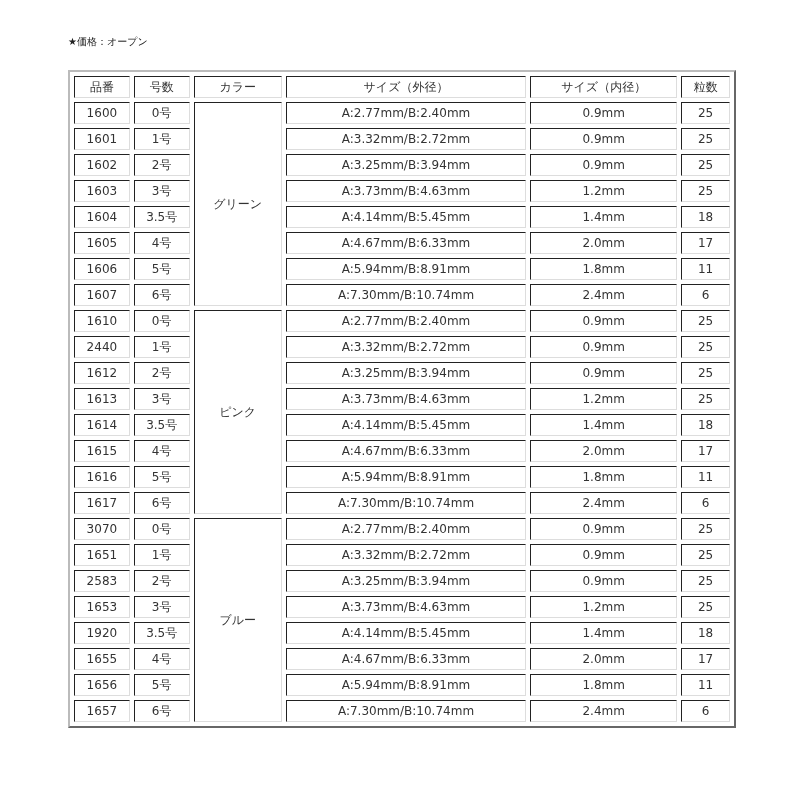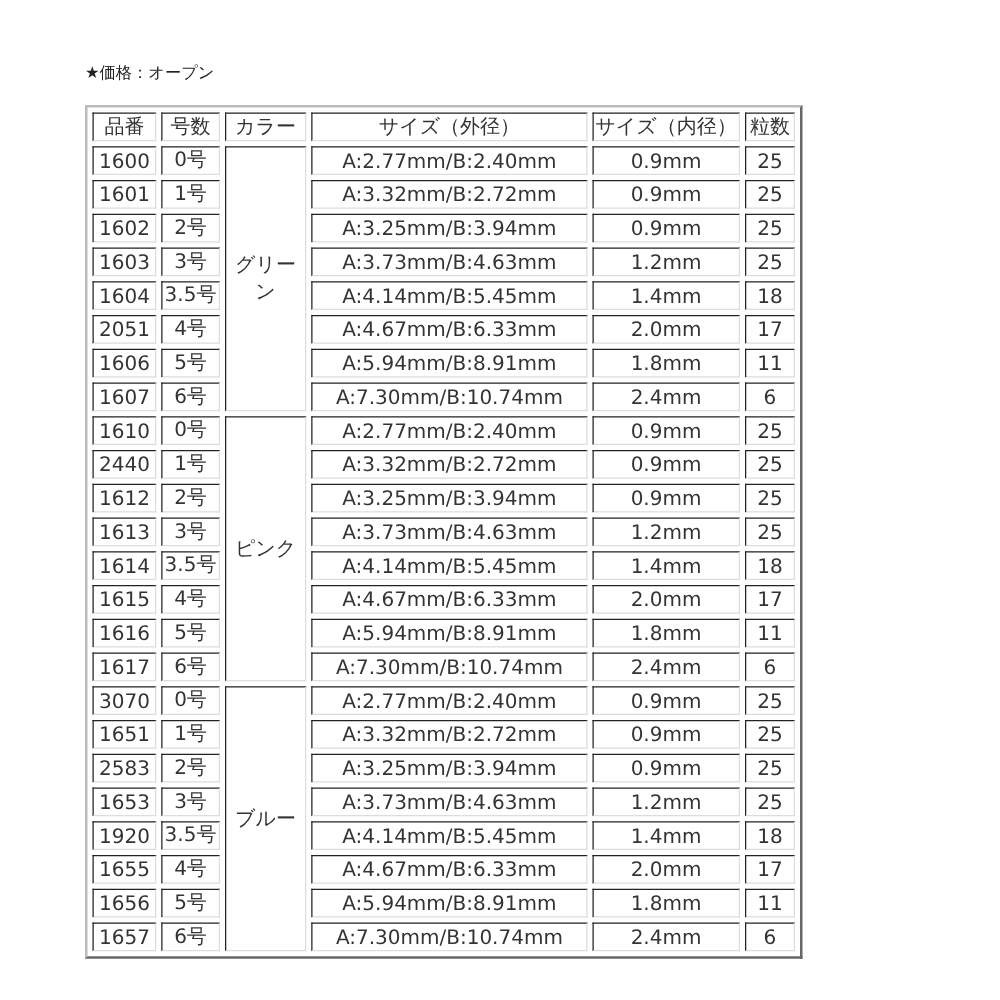--- a/index.html
+++ b/index.html
@@ -1,21 +1,21 @@
 <!DOCTYPE html>
 <html><head>
 <meta charset="utf-8">
 <style>
   html, body { margin:0; padding:0; background:#ffffff; }
   body { width:800px; height:800px; position:relative; font-family:"DejaVu Sans", sans-serif; color:#333; }
-  .title { position:absolute; left:68px; top:49px; font-size:13px; color:#222; }
+  .title { position:absolute; left:68px; top:35px; font-size:10px; color:#222; }
   table.spec {
-    position:absolute; left:68px; top:84px; width:574px;
+    position:absolute; left:68px; top:70px; width:668px;
     border:2px outset #bbb; border-collapse:separate; border-spacing:4px;
-    font-size:16px;
+    font-size:12px;
   }
   table.spec td, table.spec th {
     border:1px inset #999; border-top-color:#777; border-left-color:#777;
     border-right-color:#ddd; border-bottom-color:#ddd;
     text-align:center; font-weight:normal; height:20px; padding:0; color:#333;
   }
   table.spec th { height:20px; }
   col.c1 { width:55px; } col.c2 { width:55px; } col.c3 { width:87px; }
   col.c4 { width:237px; } col.c5 { width:145px; } col.c6 { width:48px; }
 </style>
@@ -74,21 +74,21 @@
         <td>25</td>
       </tr>
       <tr>
         <td>1604</td>
         <td>3.5号</td>
         <td>A:4.14mm/B:5.45mm</td>
         <td>1.4mm</td>
         <td>18</td>
       </tr>
       <tr>
-        <td>2051</td>
+        <td>1605</td>
         <td>4号</td>
         <td>A:4.67mm/B:6.33mm</td>
         <td>2.0mm</td>
         <td>17</td>
       </tr>
       <tr>
         <td>1606</td>
         <td>5号</td>
         <td>A:5.94mm/B:8.91mm</td>
         <td>1.8mm</td>

